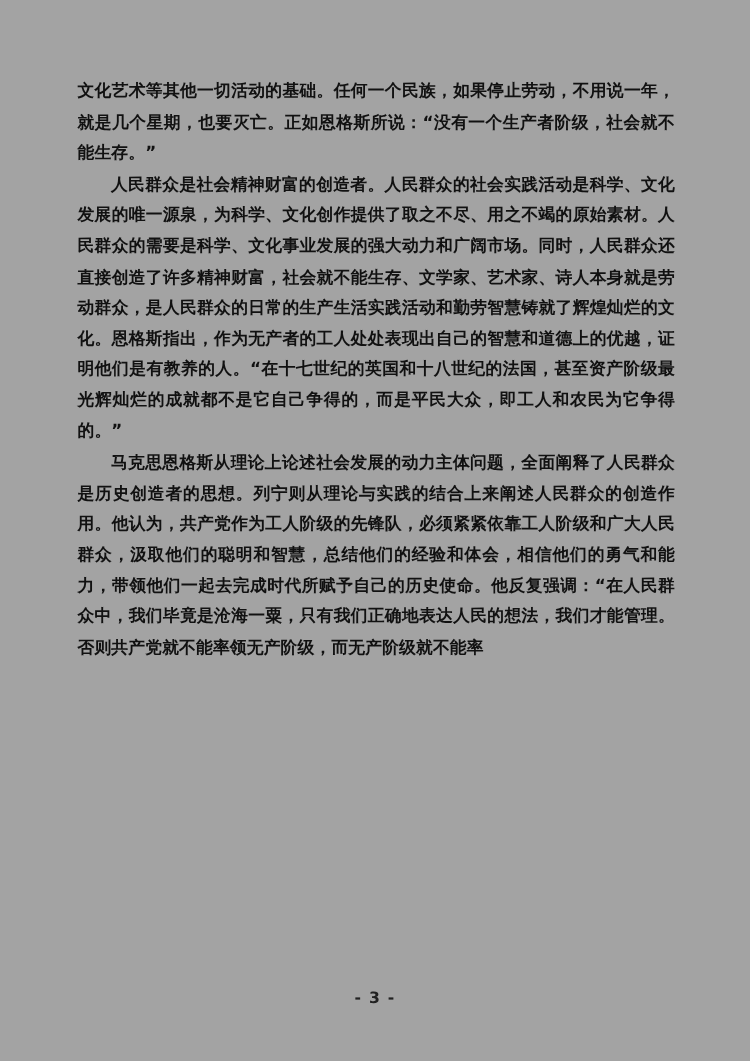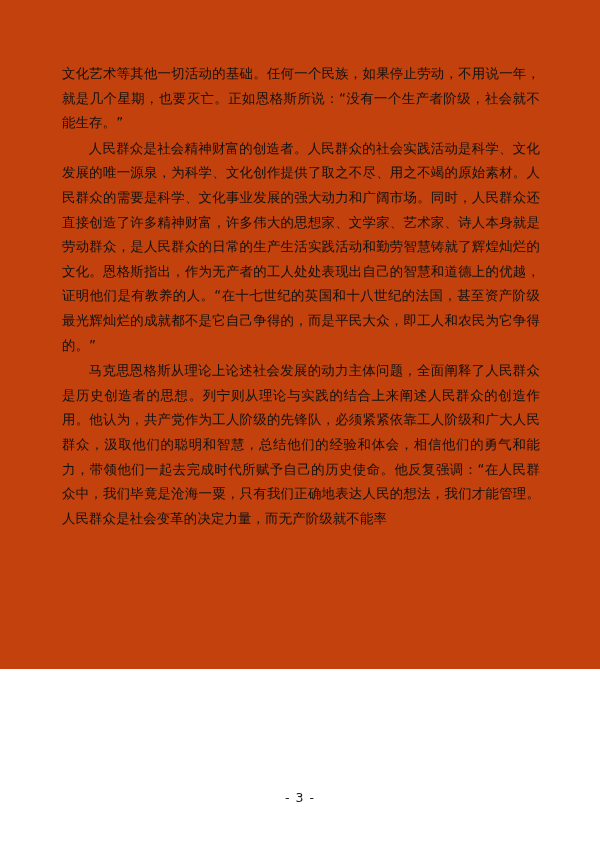--- a/index.html
+++ b/index.html
@@ -12,22 +12,23 @@
     height: 849px;
     font-family: "DejaVu Sans", "Liberation Sans", sans-serif;
     color: #000000;
     position: relative;
     overflow: hidden;
   }
   .page {
     position: absolute;
     left: 0; top: 0;
     width: 600px;
-    height: 669px;
-    background: #c2410c;
+    height: 849px;
+    background: #a3a3a3;
+    font-weight: bold;
   }
   .content {
     position: absolute;
     left: 62px;
     top: 62px;
     width: 478px;
   }
   .para {
     margin: 0 0 1px 0;
     font-size: 13.4px;
@@ -53,17 +54,17 @@
     letter-spacing: 1px;
     font-family: "DejaVu Sans", "Liberation Sans", sans-serif;
   }
 </style>
 </head>
 <body>
 
 <div class="page">
   <div class="content">
     <p class="para">文化艺术等其他一切活动的基础。任何一个民族，如果停止劳动，不用说一年，就是几个星期，也要灭亡。正如恩格斯所说：“没有一个生产者阶级，社会就不能生存。”</p>
-    <p class="para indent">人民群众是社会精神财富的创造者。人民群众的社会实践活动是科学、文化发展的唯一源泉，为科学、文化创作提供了取之不尽、用之不竭的原始素材。人民群众的需要是科学、文化事业发展的强大动力和广阔市场。同时，人民群众还直接创造了许多精神财富，许多伟大的思想家、文学家、艺术家、诗人本身就是劳动群众，是人民群众的日常的生产生活实践活动和勤劳智慧铸就了辉煌灿烂的文化。恩格斯指出，作为无产者的工人处处表现出自己的智慧和道德上的优越，证明他们是有教养的人。“在十七世纪的英国和十八世纪的法国，甚至资产阶级最光辉灿烂的成就都不是它自己争得的，而是平民大众，即工人和农民为它争得的。”</p>
-    <p class="para indent">马克思恩格斯从理论上论述社会发展的动力主体问题，全面阐释了人民群众是历史创造者的思想。列宁则从理论与实践的结合上来阐述人民群众的创造作用。他认为，共产党作为工人阶级的先锋队，必须紧紧依靠工人阶级和广大人民群众，汲取他们的聪明和智慧，总结他们的经验和体会，相信他们的勇气和能力，带领他们一起去完成时代所赋予自己的历史使命。他反复强调：“在人民群众中，我们毕竟是沧海一粟，只有我们正确地表达人民的想法，我们才能管理。人民群众是社会变革的决定力量，而无产阶级就不能率</p>
+    <p class="para indent">人民群众是社会精神财富的创造者。人民群众的社会实践活动是科学、文化发展的唯一源泉，为科学、文化创作提供了取之不尽、用之不竭的原始素材。人民群众的需要是科学、文化事业发展的强大动力和广阔市场。同时，人民群众还直接创造了许多精神财富，社会就不能生存、文学家、艺术家、诗人本身就是劳动群众，是人民群众的日常的生产生活实践活动和勤劳智慧铸就了辉煌灿烂的文化。恩格斯指出，作为无产者的工人处处表现出自己的智慧和道德上的优越，证明他们是有教养的人。“在十七世纪的英国和十八世纪的法国，甚至资产阶级最光辉灿烂的成就都不是它自己争得的，而是平民大众，即工人和农民为它争得的。”</p>
+    <p class="para indent">马克思恩格斯从理论上论述社会发展的动力主体问题，全面阐释了人民群众是历史创造者的思想。列宁则从理论与实践的结合上来阐述人民群众的创造作用。他认为，共产党作为工人阶级的先锋队，必须紧紧依靠工人阶级和广大人民群众，汲取他们的聪明和智慧，总结他们的经验和体会，相信他们的勇气和能力，带领他们一起去完成时代所赋予自己的历史使命。他反复强调：“在人民群众中，我们毕竟是沧海一粟，只有我们正确地表达人民的想法，我们才能管理。否则共产党就不能率领无产阶级，而无产阶级就不能率</p>
   </div>
   <div class="footer">- 3 -</div>
 </div>
 
 </body></html>

